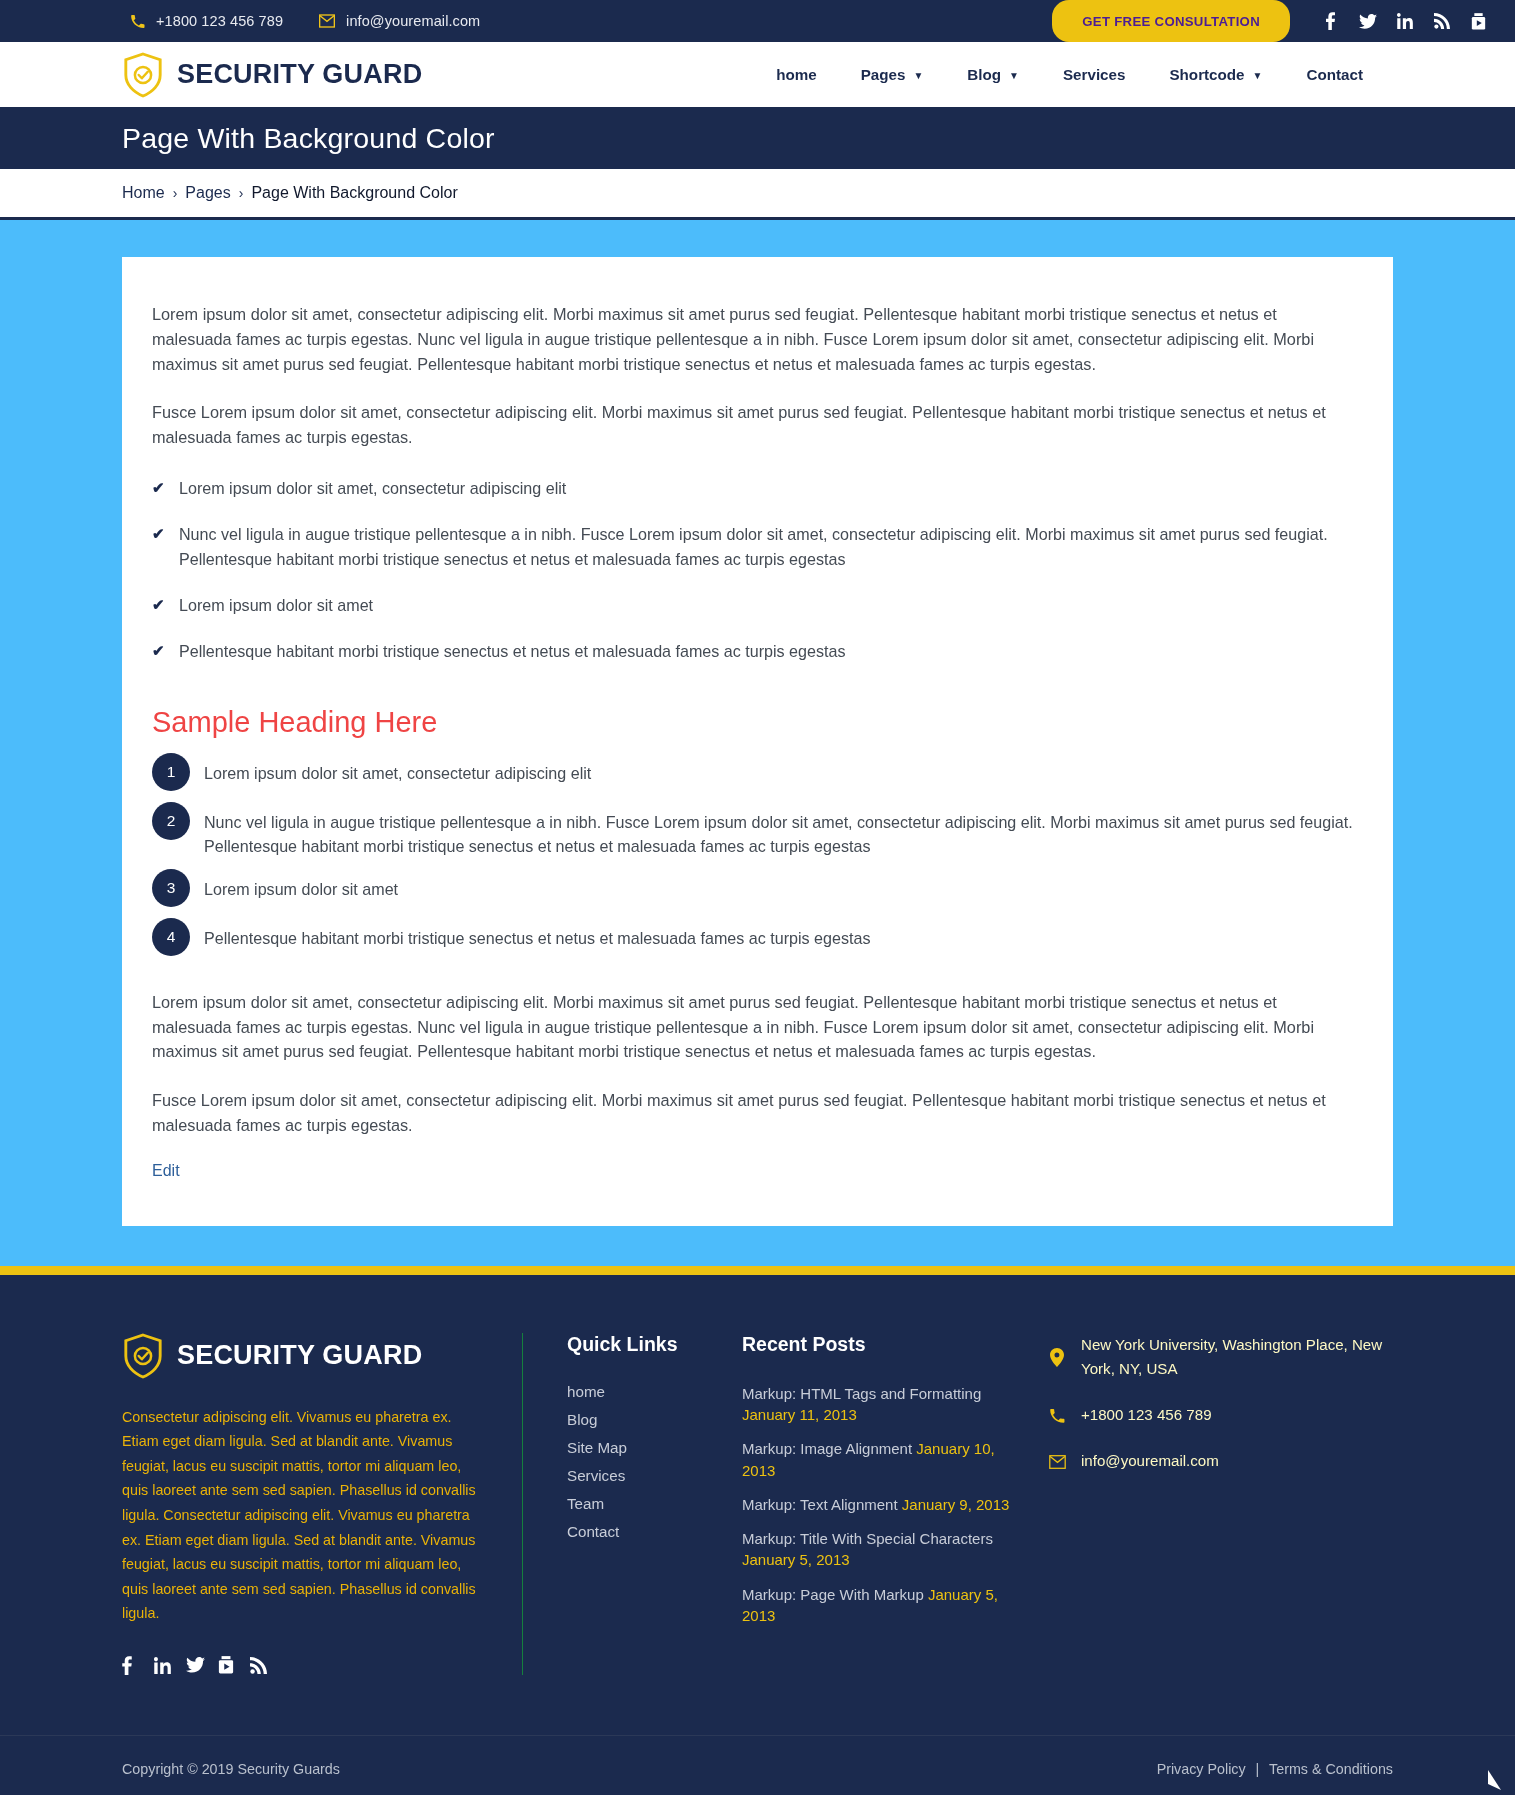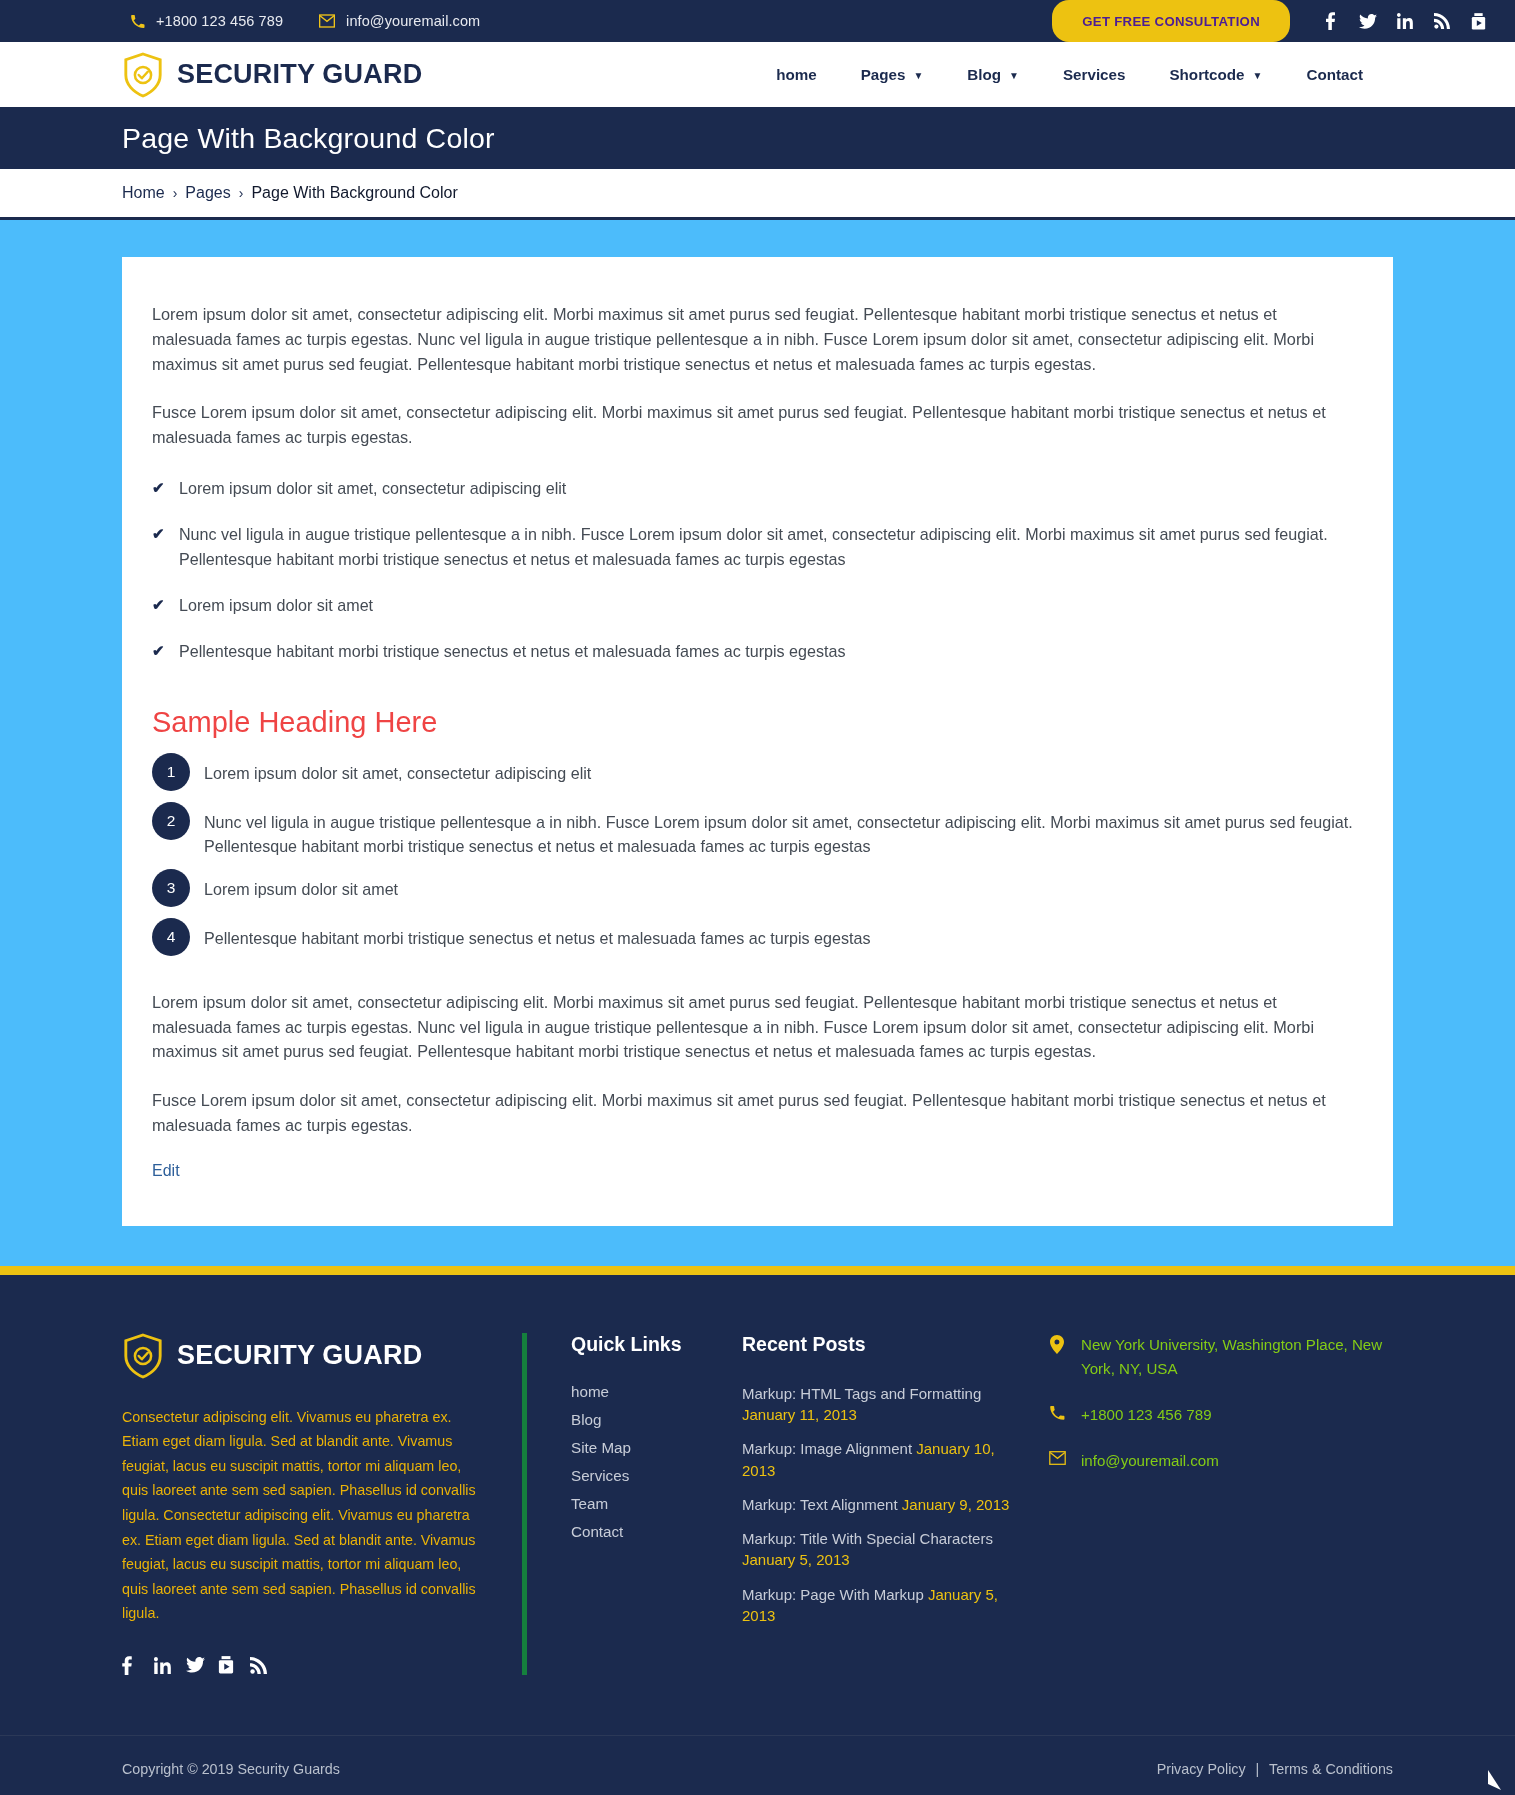--- a/index.html
+++ b/index.html
@@ -234,21 +234,21 @@
     color: #ffffff;
     width: 32px;
     display: flex;
     align-items: center;
     text-decoration: none;
   }
 
   .fcol-links {
     width: 220px;
     padding-left: 44px;
-    border-left: 5px solid #15803d;
+    border-left: 1px solid #15803d;
     align-self: stretch;
   }
   .fcol-posts { width: 270px; padding-left: 0px; }
   .fcol-contact { flex: 1; padding-left: 36px; }
 
   .f-title {
     color: #ffffff;
     font-size: 19.5px;
     font-weight: bold;
     margin-bottom: 27px;
@@ -265,24 +265,24 @@
   .f-posts li {
     color: #c8cdd8;
     font-size: 15px;
     line-height: 1.42;
     margin-bottom: 13px;
   }
   .f-posts li .pdate { color: #edc211; }
 
   .f-contact-item {
     display: flex;
-    align-items: flex-start;
+    align-items: center;
     gap: 15px;
     margin-bottom: 22px;
-    color: #84cc16;
+    color: #fef9c3;
     font-size: 15.1px;
     line-height: 1.6;
   }
   .f-contact-item .ci {
     flex: 0 0 auto;
     color: #edc211;
     width: 18px;
     display: flex;
     justify-content: center;
     padding-top: 2px;

